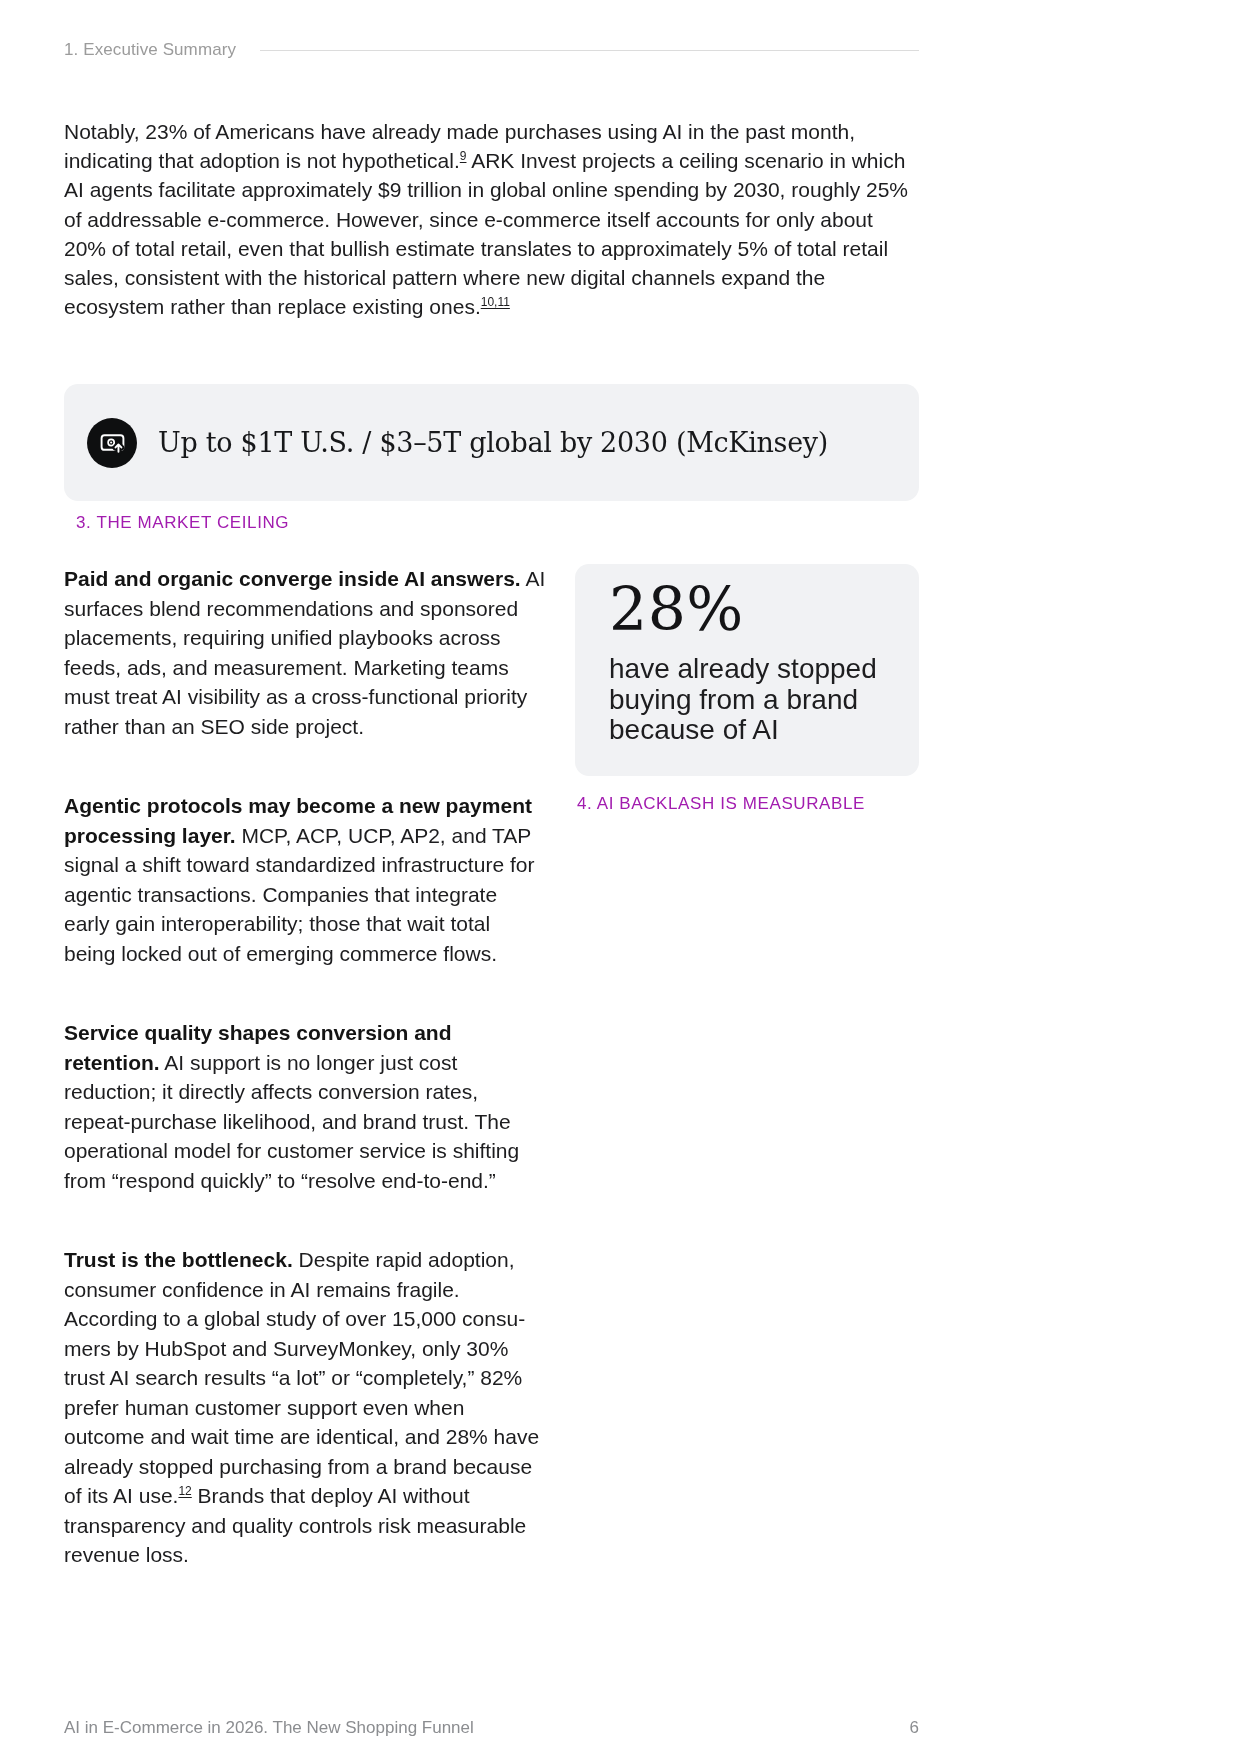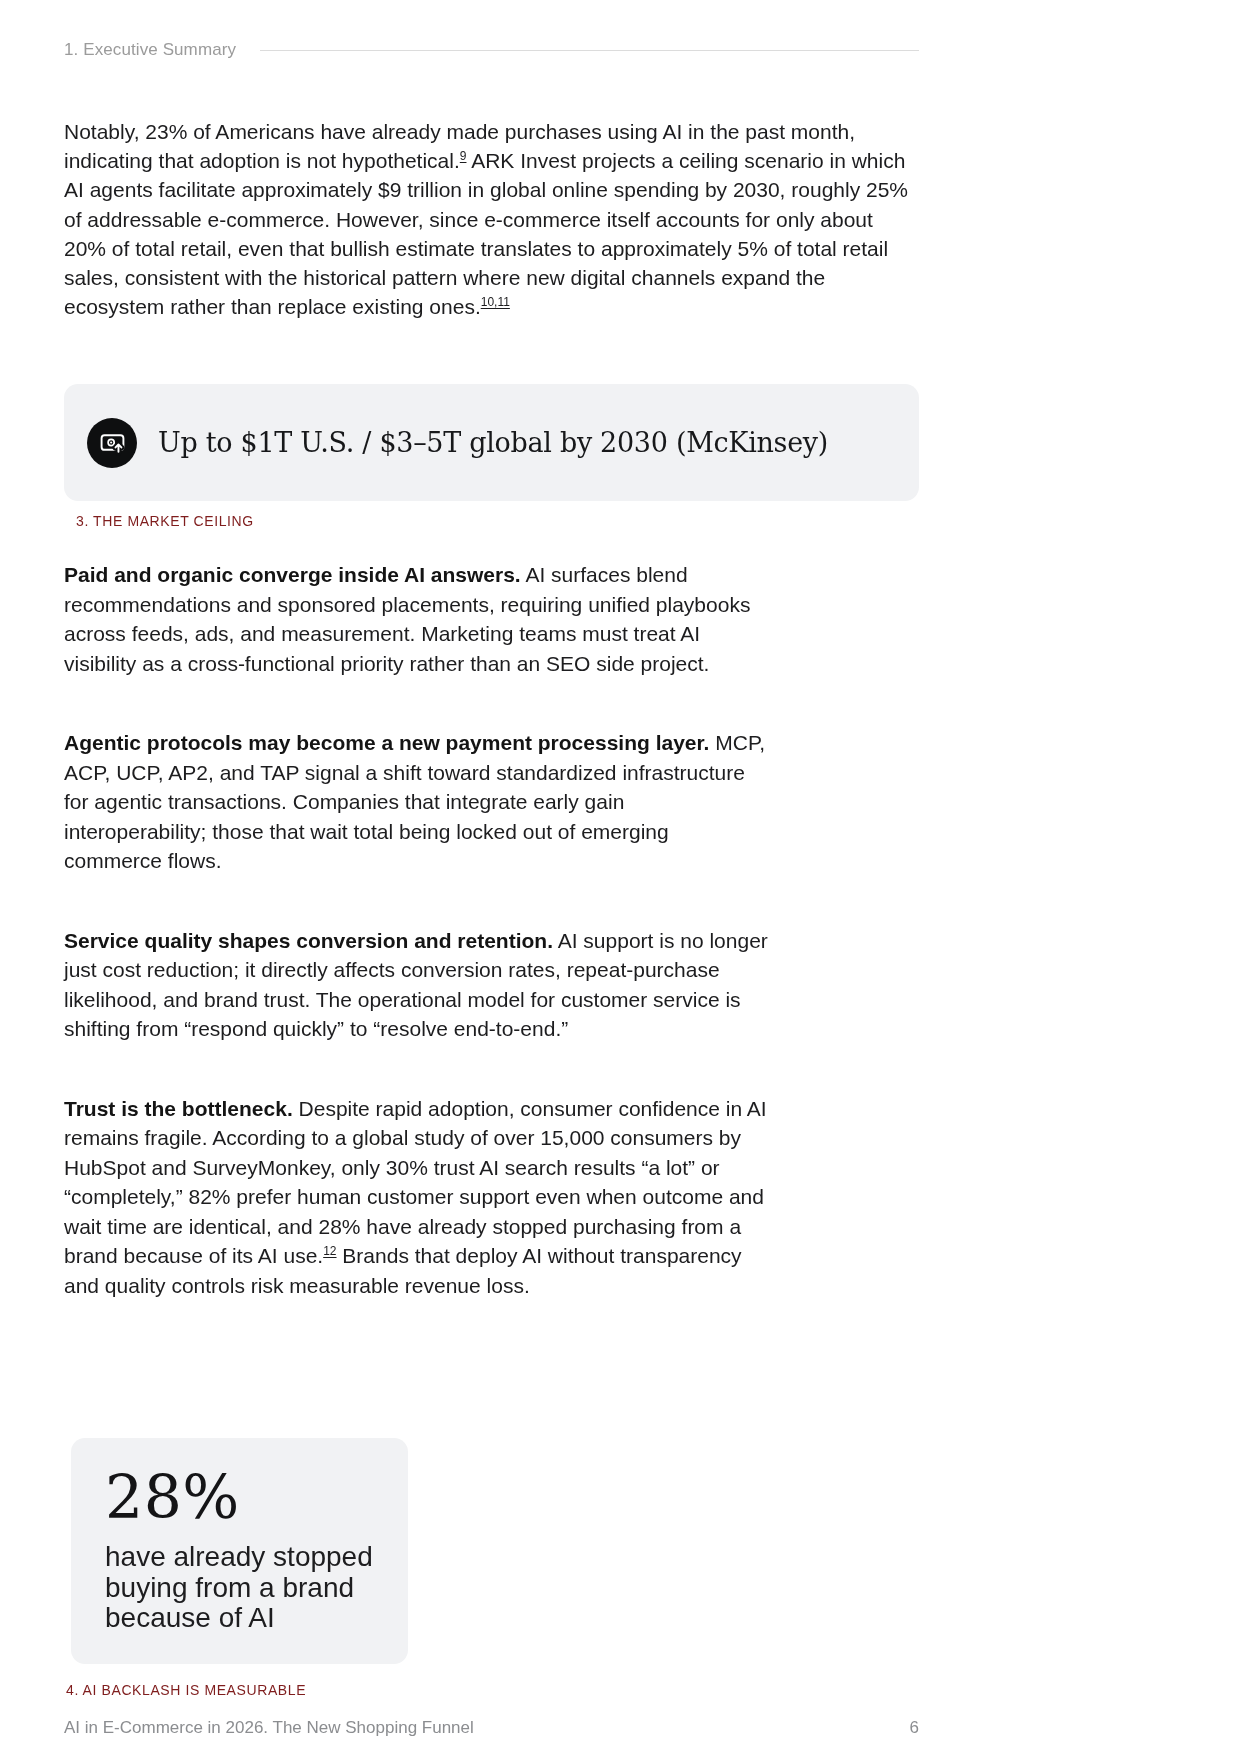--- a/index.html
+++ b/index.html
@@ -48,38 +48,37 @@
     width: 50px; height: 50px; border-radius: 50%;
     background: #0e0f10; flex: 0 0 auto;
     display: flex; align-items: center; justify-content: center;
   }
   .callout-text {
     font-family: "DejaVu Serif", serif;
     font-size: 27px; color: #17181a; letter-spacing: -0.3px;
   }
 
   .caption {
-    font-size: 14px; color: #7f1d1d; letter-spacing: 0.6px;
+    font-size: 17px; color: #a21caf; letter-spacing: 0.6px;
     margin: 12px 0 0 12px;
   }
 
   
-  .cols { display: flex; gap: 88px; margin-top: 31px; flex-direction: column; }
+  .cols { display: flex; gap: 29px; margin-top: 31px; }
   .col-left { width: 705px; }
   .col-right { width: 344px; flex: 0 0 auto; }
 
   .para { margin: 0 0 50px 0; font-size: 21px; line-height: 29.5px; color: #1d1d1f; }
   .para b { font-weight: bold; color: #141414; }
 
   
   .stat-card {
     background: #f1f2f4; border-radius: 14px;
     box-sizing: border-box;
-    padding: 26px 30px 30px 34px;
-    margin-left: 7px;
+    padding: 12px 30px 30px 34px;
   }
   .stat-value {
     font-family: "DejaVu Serif", serif;
     font-size: 60px; line-height: 1.1; color: #141416; letter-spacing: 0.5px;
   }
   .stat-desc { margin-top: 12px; font-size: 28px; line-height: 30.5px; color: #1d1d1f; }
   .stat-caption { margin-left: 2px; margin-top: 18px; }
 
   
   .footer {

